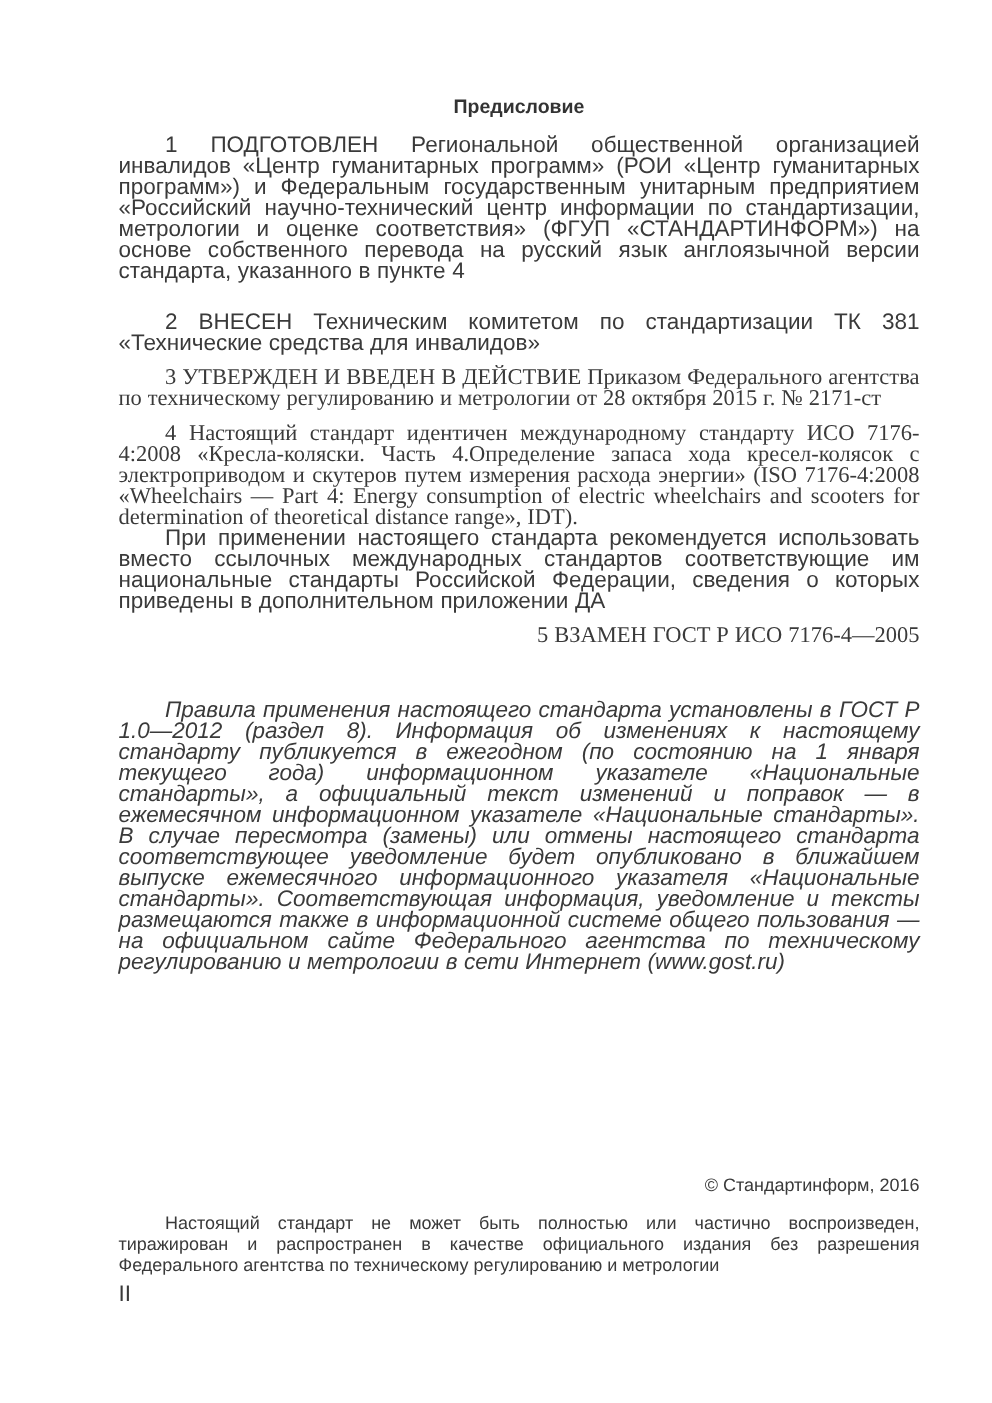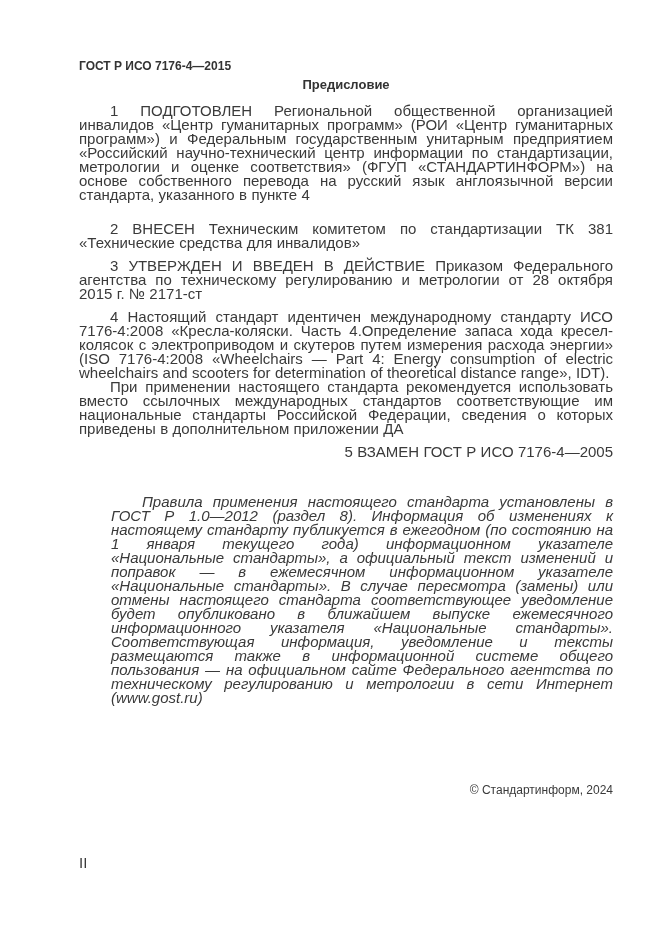--- a/index.html
+++ b/index.html
@@ -34,27 +34,26 @@
   }
   .para {
     margin: 0;
     font-size: 15px;
     line-height: 14px;
     text-align: justify;
     text-indent: 31px;
     word-spacing: 0.2px;
   }
   .gap { margin-top: 20px; }
-  .gap-sm { margin-top: 9px; }
+  .gap-sm { margin-top: 9px; font-family: Liberation Serif, serif; }
   .first { margin-top: 12px; }
   .single { text-align: right; }
   .rules {
     margin-top: 36px;
     font-style: italic;
-    margin-left: 32px;
   }
   .copyright {
     position: absolute;
     top: 783px;
     right: 48px;
     font-size: 12px;
     line-height: 14px;
     text-align: right;
   }
   .legal {
@@ -74,36 +73,36 @@
     left: 79px;
     font-size: 15px;
     line-height: 14px;
   }
 </style>
 </head>
 <body>
 
 <div class="page">
 
-  <div class="doc-code">ГОСТ Р ИСО 7176-4—2015</div>
 
   <div class="section-title">Предисловие</div>
 
   <p class="para first">1 ПОДГОТОВЛЕН Региональной общественной организацией инвалидов «Центр гуманитарных программ» (РОИ «Центр гуманитарных программ») и Федеральным государственным унитарным предприятием «Российский научно-технический центр информации по стандартизации, метрологии и оценке соответствия» (ФГУП «СТАНДАРТИНФОРМ») на основе собственного перевода на русский язык англоязычной версии стандарта, указанного в пункте 4</p>
 
   <p class="para gap">2 ВНЕСЕН Техническим комитетом по стандартизации ТК 381 «Технические средства для инвалидов»</p>
 
   <p class="para gap-sm">3 УТВЕРЖДЕН И ВВЕДЕН В ДЕЙСТВИЕ  Приказом Федерального агентства по техническому регулированию и метрологии от 28 октября 2015 г. № 2171-ст</p>
 
   <p class="para gap-sm">4 Настоящий стандарт идентичен международному стандарту ИСО 7176-4:2008 «Кресла-коляски. Часть 4.Определение запаса хода кресел-колясок с электроприводом и скутеров путем измерения расхода энергии» (ISO 7176-4:2008 «Wheelchairs — Part 4: Energy consumption of electric wheelchairs and scooters for determination of theoretical distance range», IDT).</p>
 
   <p class="para">При применении настоящего стандарта рекомендуется использовать вместо ссылочных международных стандартов соответствующие им национальные стандарты Российской Федерации, сведения о которых приведены в дополнительном приложении ДА</p>
 
   <p class="para gap-sm single">5 ВЗАМЕН ГОСТ Р ИСО 7176-4—2005</p>
 
   <p class="para rules">Правила применения настоящего стандарта установлены в ГОСТ Р 1.0—2012 (раздел 8). Информация об изменениях к настоящему стандарту публикуется в ежегодном (по состоянию на 1 января текущего года) информационном указателе «Национальные стандарты», а официальный текст изменений и поправок — в ежемесячном информационном указателе «Национальные стандарты». В случае пересмотра (замены) или отмены настоящего стандарта соответствующее уведомление будет опубликовано в ближайшем выпуске ежемесячного информационного указателя «Национальные стандарты». Соответствующая информация, уведомление и тексты размещаются также в информационной системе общего пользования — на официальном сайте Федерального агентства по техническому регулированию и метрологии в сети Интернет (www.gost.ru)</p>
 
-  <div class="copyright">© Стандартинформ, 2024</div>
+  <div class="copyright">© Стандартинформ, 2016</div>
 
+  <p class="legal">Настоящий стандарт не может быть полностью или частично воспроизведен, тиражирован и распространен в качестве официального издания без разрешения Федерального агентства по техническому регулированию и метрологии</p>
 
   <div class="page-number">II</div>
 
 </div>
 
 </body></html>

